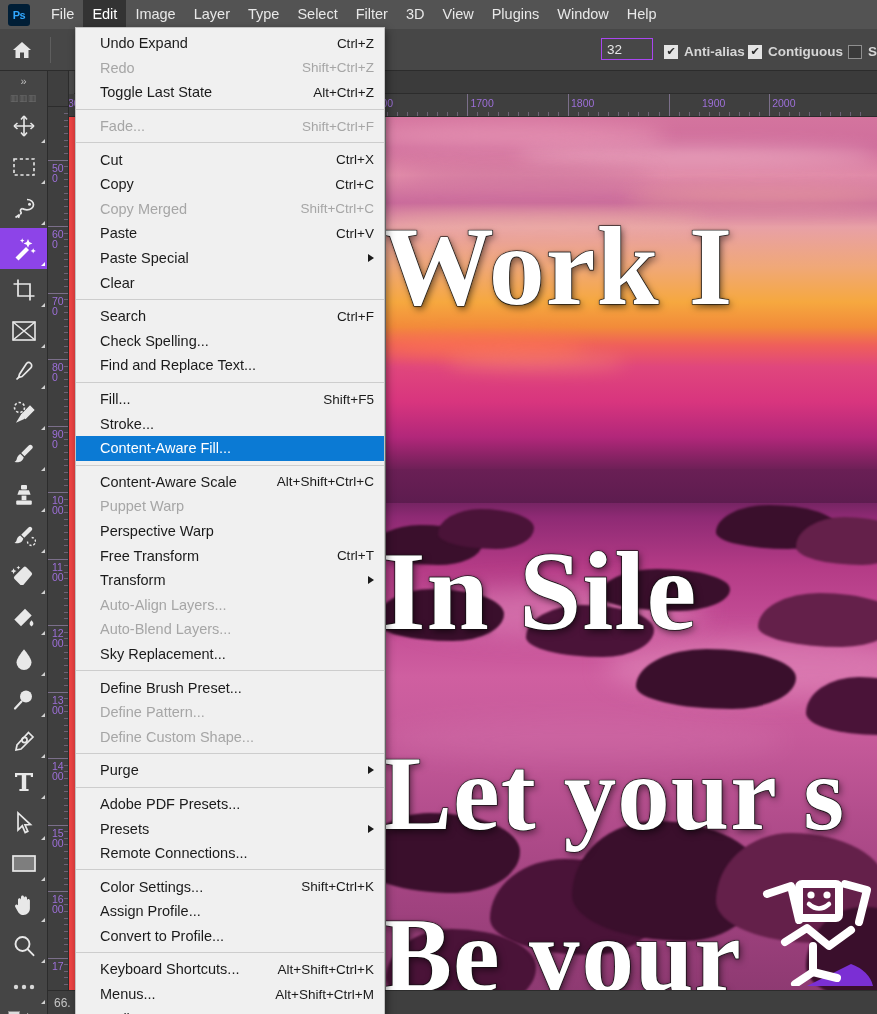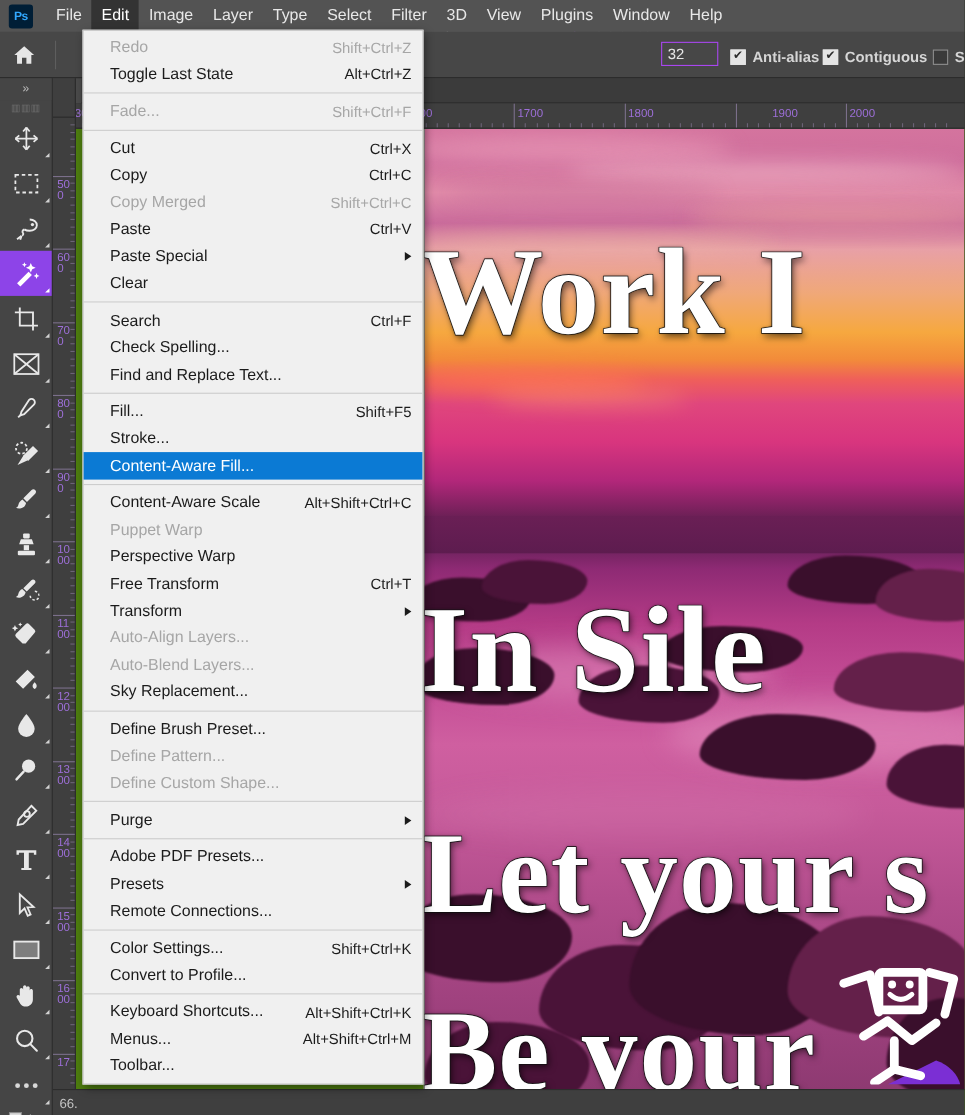--- a/index.html
+++ b/index.html
@@ -139,21 +139,21 @@
     position: absolute; left: 4px; color: #9d6fd8; font-size: 10.5px;
     line-height: 10px; width: 12px; word-break: break-all;
   }
   .ruler-v .minor {
     position: absolute; right: 0; width: 4px; height: 1px; background: #6c6377;
   }
 
   
   .canvas-area {
     position: absolute; left: 69px; top: 117px; width: 808px; height: 897px;
-    background: #4d7c0f; overflow: hidden; z-index: 5;
+    background: #ef4444; overflow: hidden; z-index: 5;
   }
   .doc-edge {
     position: absolute; left: 317px; top: 0px; width: 491px; height: 873px;
     overflow: hidden;
     box-shadow: -1px 0 0 #8b8b8b;
   }
   .photo {
     position: absolute; inset: 0;
     background:
       linear-gradient(to bottom,
@@ -795,20 +795,24 @@
         </svg>
       </div>
     </div>
   </div>
 
   <div class="statusbar">
     <span class="zoom">66.</span>
   </div>
 
   <div class="dropdown" id="edit-menu">
+      <div class="mrow">
+        <span class="mlabel">Undo Expand</span>
+        <span class="mshort">Ctrl+Z</span>
+      </div>
       <div class="mrow dim">
         <span class="mlabel">Redo</span>
         <span class="mshort">Shift+Ctrl+Z</span>
       </div>
       <div class="mrow">
         <span class="mlabel">Toggle Last State</span>
         <span class="mshort">Alt+Ctrl+Z</span>
       </div>
       <div class="msep"></div>
       <div class="mrow dim">
@@ -914,20 +918,23 @@
       </div>
       <div class="mrow">
         <span class="mlabel">Remote Connections...</span>
       </div>
       <div class="msep"></div>
       <div class="mrow">
         <span class="mlabel">Color Settings...</span>
         <span class="mshort">Shift+Ctrl+K</span>
       </div>
       <div class="mrow">
+        <span class="mlabel">Assign Profile...</span>
+      </div>
+      <div class="mrow">
         <span class="mlabel">Convert to Profile...</span>
       </div>
       <div class="msep"></div>
       <div class="mrow">
         <span class="mlabel">Keyboard Shortcuts...</span>
         <span class="mshort">Alt+Shift+Ctrl+K</span>
       </div>
       <div class="mrow">
         <span class="mlabel">Menus...</span>
         <span class="mshort">Alt+Shift+Ctrl+M</span>

